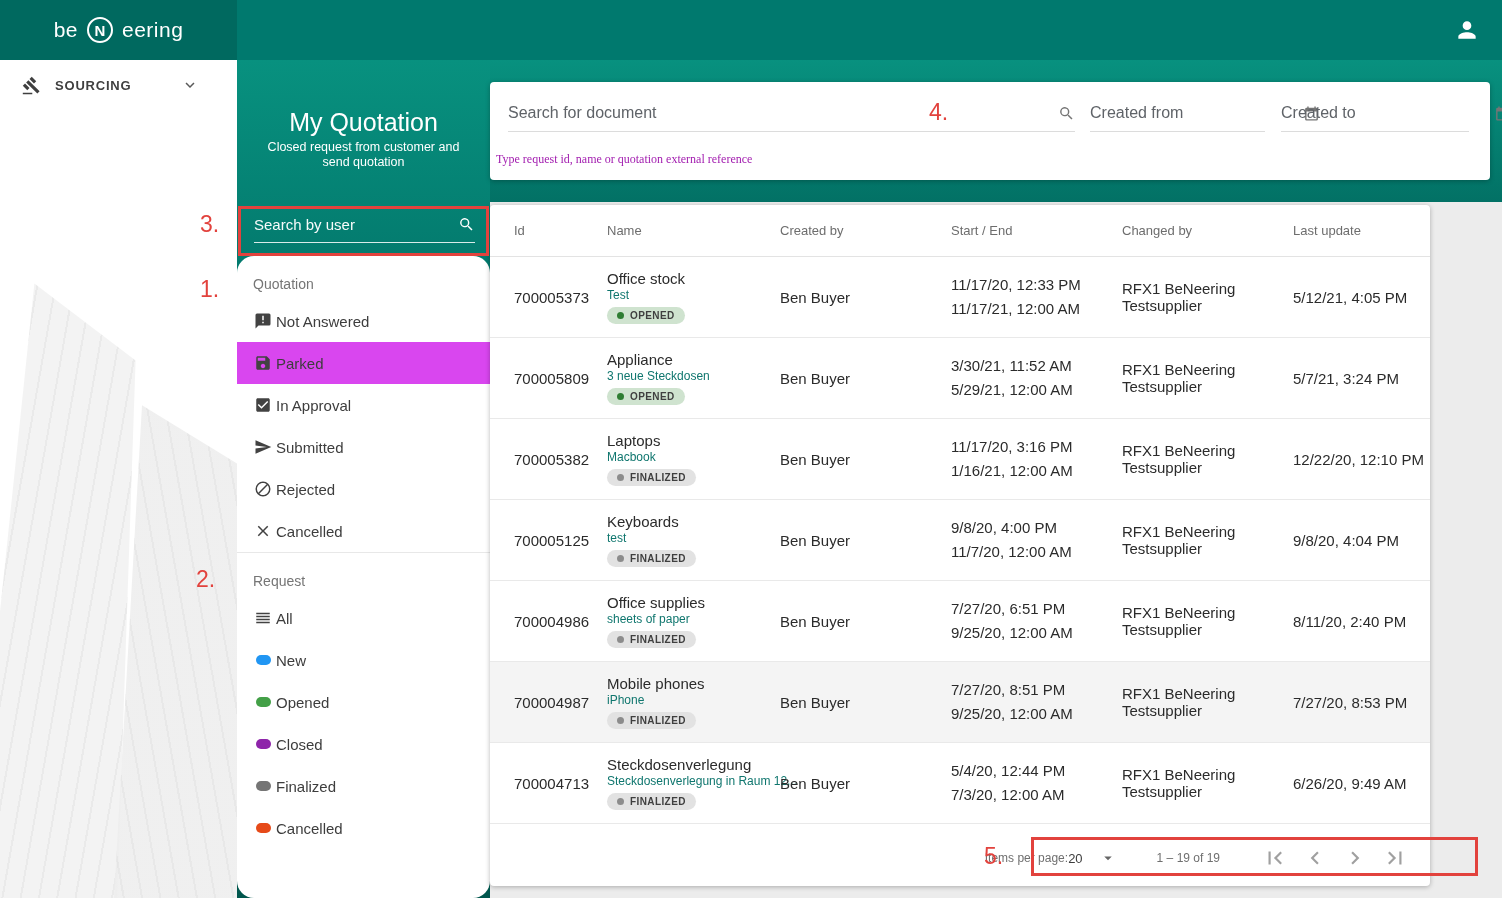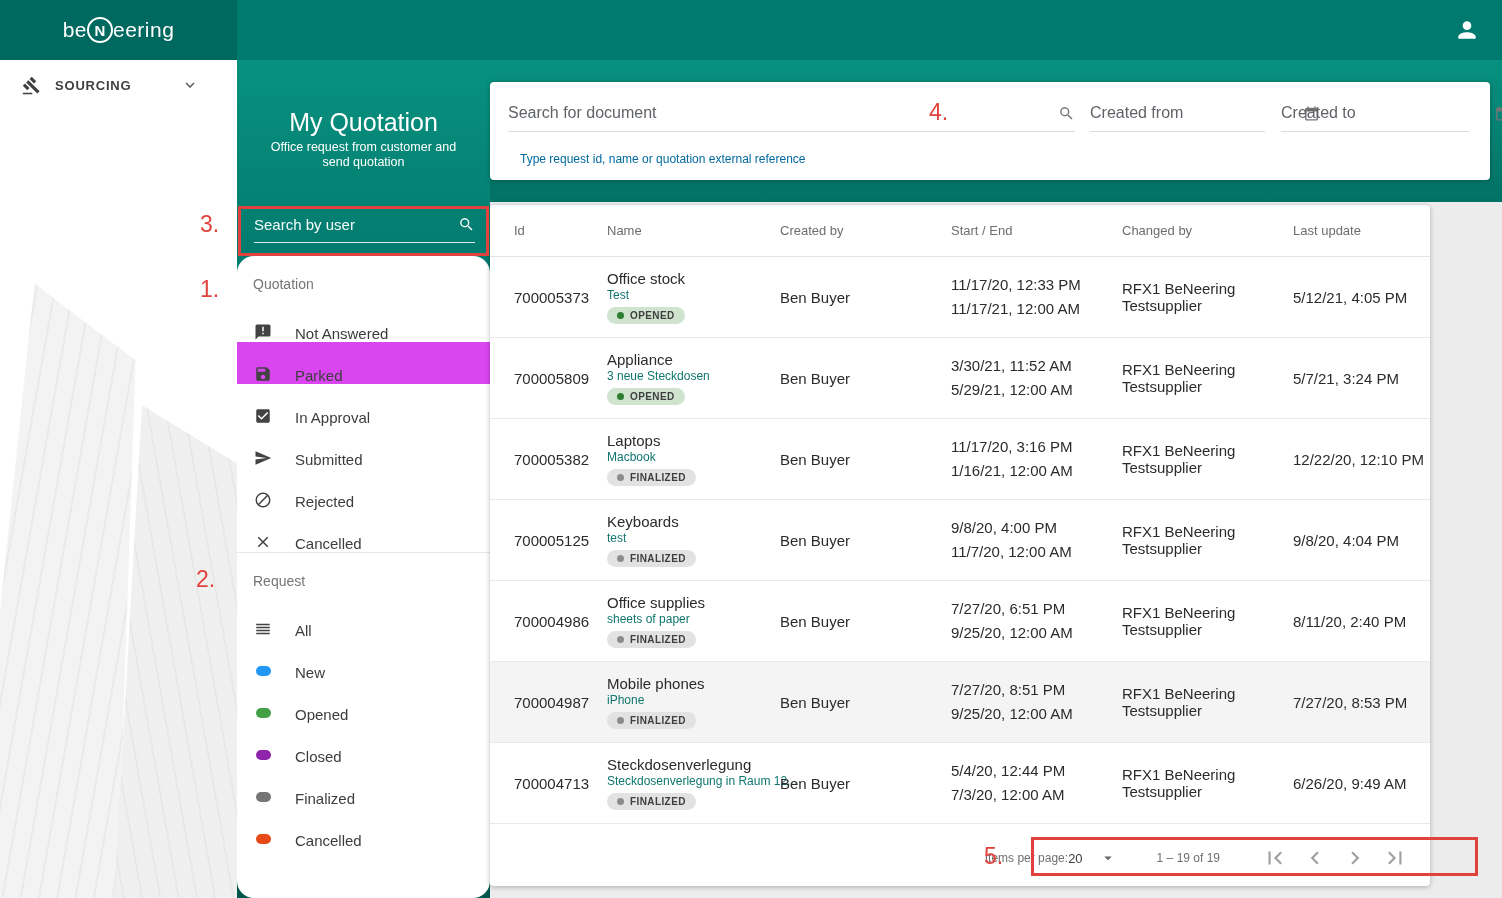--- a/index.html
+++ b/index.html
@@ -8,21 +8,21 @@
     position: relative;
     font-family: "Liberation Sans", sans-serif;
     background: #ececec;
     overflow: hidden;
     color: #2b2b2b;
   }
   svg { width:100%; height:100%; fill: currentColor; display:block; }
 
   
   .topbar { position:absolute; left:0; top:0; right:0; height:60px; background:#00796e; display:flex; align-items:center; z-index:30; }
-  .logo-area { width:237px; height:60px; background:#00695f; display:flex; align-items:center; justify-content:center; gap:0; color:#fff; }
+  .logo-area { width:237px; height:60px; background:#00695f; display:flex; align-items:center; justify-content:center; gap:9px; color:#fff; }
   .logo-txt { font-size:21px; font-weight:400; letter-spacing:.5px; }
   .logo-circle { width:26px; height:26px; border:2px solid #fff; border-radius:50%; display:flex; align-items:center; justify-content:center; font-size:15px; font-weight:700; }
   .account-btn { margin-left:auto; margin-right:22px; width:26px; height:26px; color:#fff; cursor:pointer; }
 
   
   .sidebar { position:absolute; left:0; top:60px; width:237px; bottom:0; background:#fff; z-index:3; }
   .sourcing-row { display:flex; align-items:center; height:50px; padding:0 38px 0 22px; cursor:pointer; color:#3f3f3f; }
   .sourcing-icon { width:19px; height:19px; color:#3f3f3f; margin-right:14px; }
   .sourcing-label { font-size:13px; font-weight:700; letter-spacing:.8px; }
   .sourcing-chevron { margin-left:auto; width:18px; height:18px; color:#5a5a5a; }
@@ -45,36 +45,36 @@
 
   .user-search { position:absolute; left:254px; top:216px; width:221px; z-index:4; display:flex; align-items:center; border-bottom:1px solid rgba(255,255,255,.85); padding-bottom:9px; }
   .user-search input { flex:1; background:transparent; border:none; outline:none; color:#0f172a; font-size:15px; font-family:"Liberation Sans",sans-serif; }
   .user-search input::placeholder { color:rgba(255,255,255,.97); opacity:1; }
   .user-search-icon { width:17px; height:17px; color:#fff; }
 
   
   .menu-panel { position:absolute; left:237px; top:256px; width:253px; bottom:0; background:#fff; z-index:5;border-radius:17px; }
   .menu-section + .menu-section { border-top:1px solid #e8e8e8; }
   .menu-section-label { padding:20px 16px 8px; color:#757575; font-size:14px; }
-  .menu-item { display:flex; align-items:flex-end; gap:22px; height:42px; padding:0 16px; font-size:15px; color:#3d3d3d; cursor:pointer; }
+  .menu-item { display:flex; align-items:center; gap:3px; height:42px; padding:0 16px; font-size:15px; color:#3d3d3d; cursor:pointer; }
   .menu-item.selected { background:#d946ef; }
   .menu-icon { width:20px; height:20px; display:flex; align-items:center; justify-content:center; color:#424242; }
   .menu-icon svg { width:18px; height:18px; }
   .pill { width:15px; height:10px; border-radius:5px; display:inline-block; }
 
   
   .search-card { position:absolute; left:490px; top:82px; width:1000px; height:98px; background:#fff; border-radius:4px; box-shadow:0 1px 5px rgba(0,0,0,.28); z-index:20; }
   .field-wrap { position:absolute; top:22px; display:flex; align-items:flex-end; border-bottom:1px solid #dcdcdc; padding-bottom:9px; }
   .field-wrap input { flex:1; border:none; outline:none; background:transparent; font-size:16px; color:#444; font-family:"Liberation Sans",sans-serif; }
   .field-wrap input::placeholder { color:#5f6368; opacity:1; }
   .doc-wrap { left:18px; width:567px; }
   .from-wrap { left:600px; width:175px; }
   .to-wrap { left:791px; width:188px; }
   .field-icon { width:17px; height:17px; color:#757575; flex:none; margin-left:6px; }
-  .hint { position:absolute; left:30px; top:70px; font-size:12px; color:#0369a1; }
+  .hint { position:absolute; left:6px; top:70px; font-size:12px; color:#a21caf;font-family:Liberation Serif, serif; }
 
   
   .table-card { position:absolute; left:490px; top:205px; width:940px; bottom:12px; background:#fff; border-radius:4px; box-shadow:0 1px 5px rgba(0,0,0,.28); z-index:20; display:flex; flex-direction:column; overflow:hidden; }
   .thead, .trow { display:grid; grid-template-columns:93px 173px 171px 171px 171px 1fr; padding-left:24px; align-items:center; }
   .thead { height:52px; border-bottom:1px solid #e3e3e3; color:#6d6d6d; font-size:13px; font-weight:500; flex:none; }
   .tbody { flex:1; }
   .trow { height:81px; border-bottom:1px solid #e9e9e9; font-size:15px; color:#2b2b2b; cursor:pointer; }
   .trow.hover { background:#f4f4f4; }
   .cell-name { overflow:visible; }
   .nm { font-size:15px; color:#2b2b2b; }
@@ -135,21 +135,21 @@
   <div class="watermark">
     <div class="wm-face-left"></div>
     <div class="wm-face-right"></div>
   </div>
 </div>
 
 <div class="teal-col"></div>
 <div class="teal-band"></div>
 
 <div class="panel-title">My Quotation</div>
-<div class="panel-sub">Office request from customer and
+<div class="panel-sub">Closed request from customer and
 send quotation</div>
 
 <div class="user-search">
   <input type="text" placeholder="Search by user" style="">
   <span class="user-search-icon"><span><svg viewBox="0 0 24 24">
           <path d="M15.5 14h-.79l-.28-.27a6.5 6.5 0 1 0-.7.7l.27.28v.79l5 4.99L20.49 19l-4.99-5zm-6 0A4.5 4.5 0 1 1 14 9.5 4.5 4.5 0 0 1 9.5 14z"></path>
         </svg></span></span>
 </div>
 
 <div class="menu-panel" id="menu">

